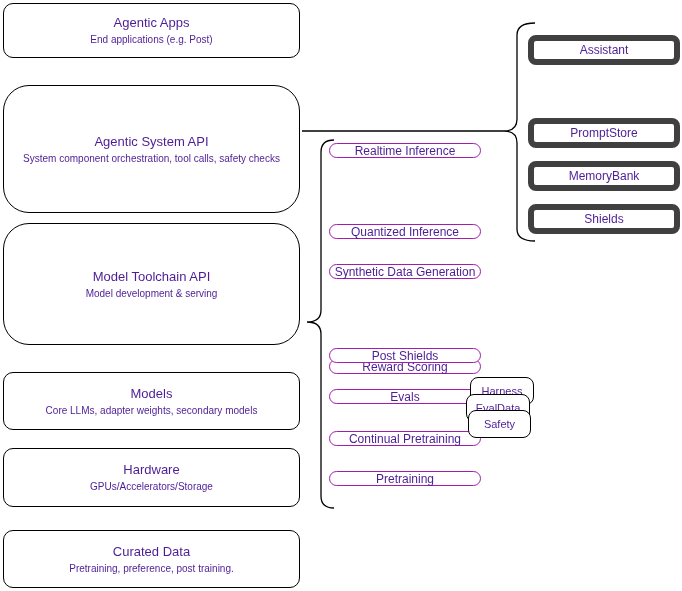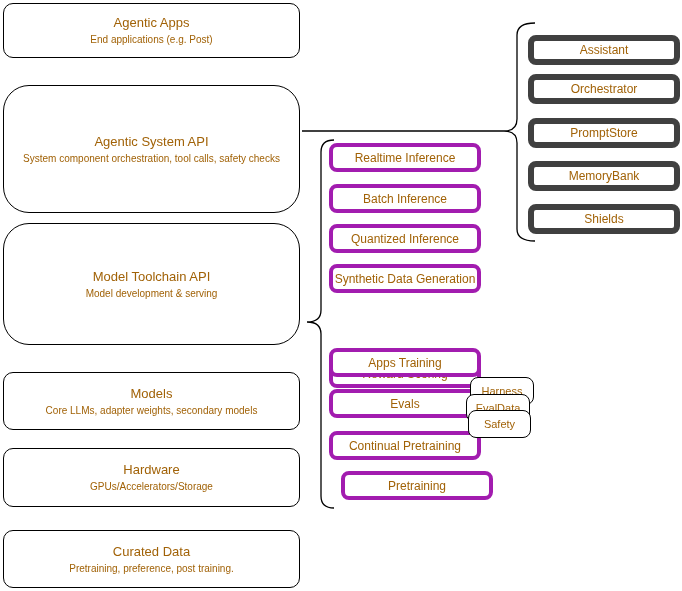--- a/index.html
+++ b/index.html
@@ -5,21 +5,21 @@
   html, body {
     margin: 0;
     padding: 0;
     background: #ffffff;
   }
   .canvas {
     position: relative;
     width: 682px;
     height: 591px;
     background: #ffffff;
-    color: #a16207;
+    color: #4c1d95;
     font-family: "Liberation Sans", sans-serif;
     overflow: hidden;
   }
   .connectors {
     position: absolute;
     left: 0;
     top: 0;
     pointer-events: none;
   }
   
@@ -40,23 +40,23 @@
   }
   .lbox .title { font-size: 13px; line-height: 15px; }
   .lbox .subtitle { font-size: 10px; line-height: 12px; }
   .r10 { border-radius: 10px; }
   .r26 { border-radius: 26px; }
   
   .mbox {
     position: absolute;
     left: 329px;
     width: 152px;
-    height: 29px;
+    height: 15px;
     box-sizing: border-box;
-    border: 4px solid #a21caf;
+    border: 1px solid #a21caf;
     border-radius: 8px;
     background: #ffffff;
     display: flex;
     align-items: center;
     justify-content: center;
     font-size: 12px;
     text-align: center;
   }
   
   .rbox {
@@ -128,32 +128,30 @@
     <div class="title">Hardware</div>
     <div class="subtitle">GPUs/Accelerators/Storage</div>
   </div>
 
   <div class="lbox r10" style="top:530px;height:58px;">
     <div class="title">Curated Data</div>
     <div class="subtitle">Pretraining, preference, post training.</div>
   </div>
 
   <div class="mbox" style="top:143px;">Realtime Inference</div>
-  <div class="mbox" style="top:184px;">Batch Inference</div>
   <div class="mbox" style="top:224px;">Quantized Inference</div>
   <div class="mbox" style="top:264px;">Synthetic Data Generation</div>
   <div class="mbox" style="top:311px;margin-top:48px;">Reward Scoring</div>
-  <div class="mbox" style="top:348px;">Apps Training</div>
+  <div class="mbox" style="top:348px;">Post Shields</div>
   <div class="mbox" style="top:389px;">Evals</div>
   <div class="mbox" style="top:431px;">Continual Pretraining</div>
-  <div class="mbox" style="top:471px;margin-left:12px;">Pretraining</div>
+  <div class="mbox" style="top:471px;">Pretraining</div>
 
   <div class="pill" style="left:470px;top:377px;width:64px;">Harness</div>
   <div class="pill" style="left:466px;top:394px;width:64px;">EvalData</div>
   <div class="pill" style="left:468px;top:410px;width:63px;">Safety</div>
 
   <div class="rbox" style="top:35px;">Assistant</div>
-  <div class="rbox" style="top:74px;">Orchestrator</div>
   <div class="rbox" style="top:118px;">PromptStore</div>
   <div class="rbox" style="top:161px;">MemoryBank</div>
   <div class="rbox" style="top:204px;">Shields</div>
 
 </div>
 
 </body></html>

